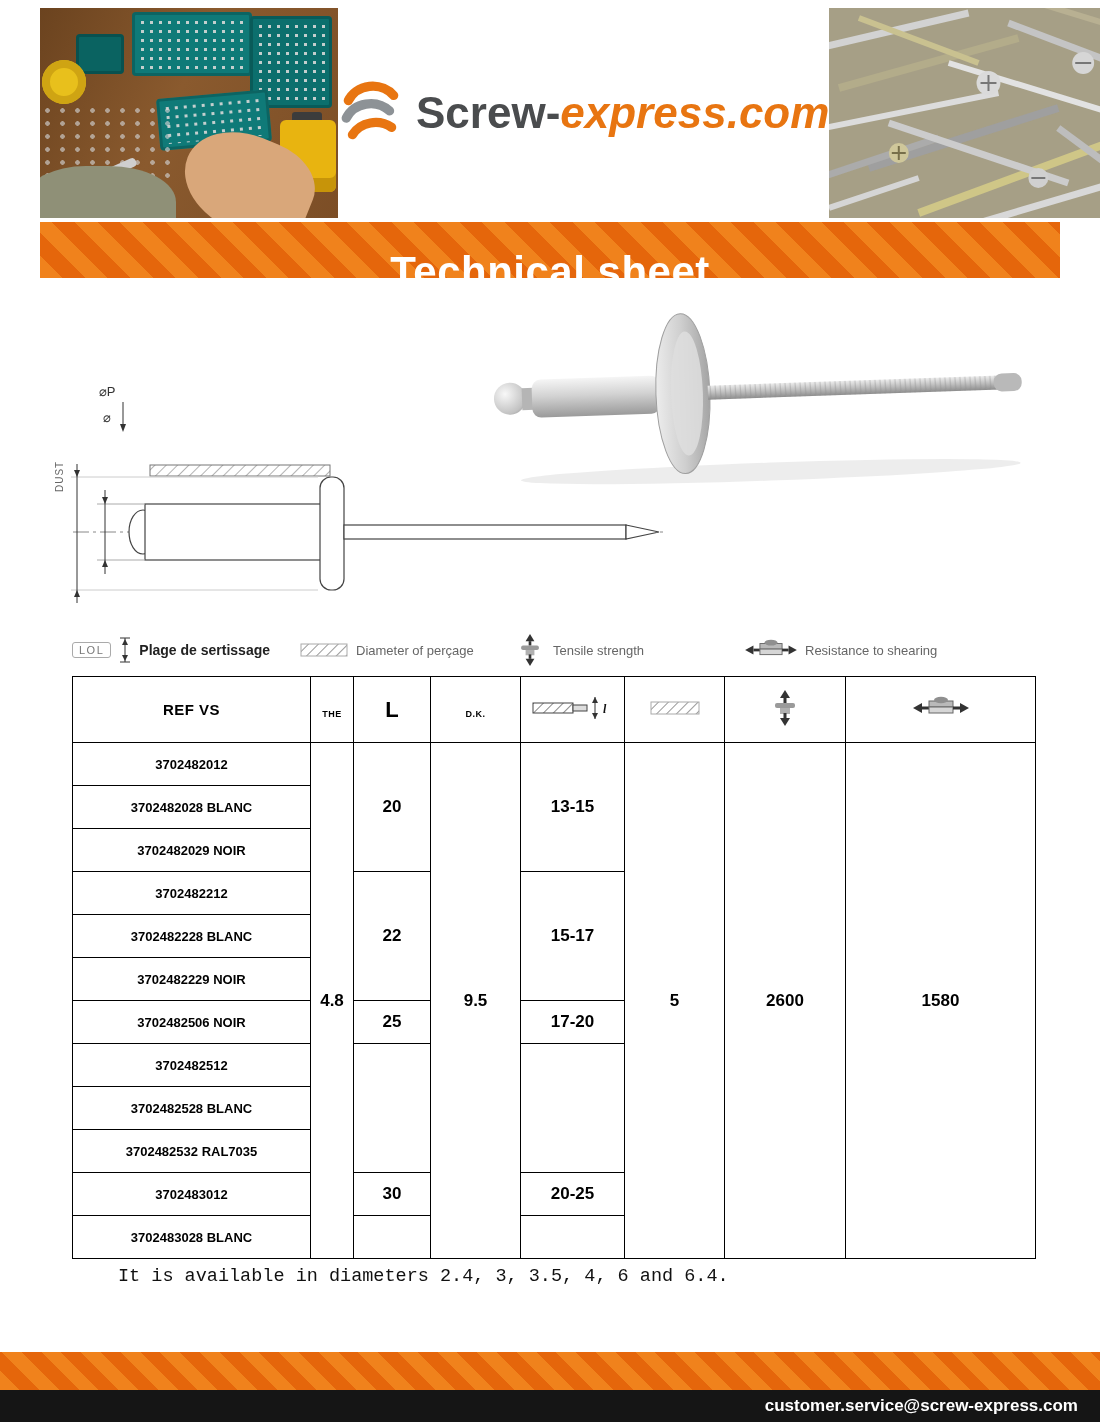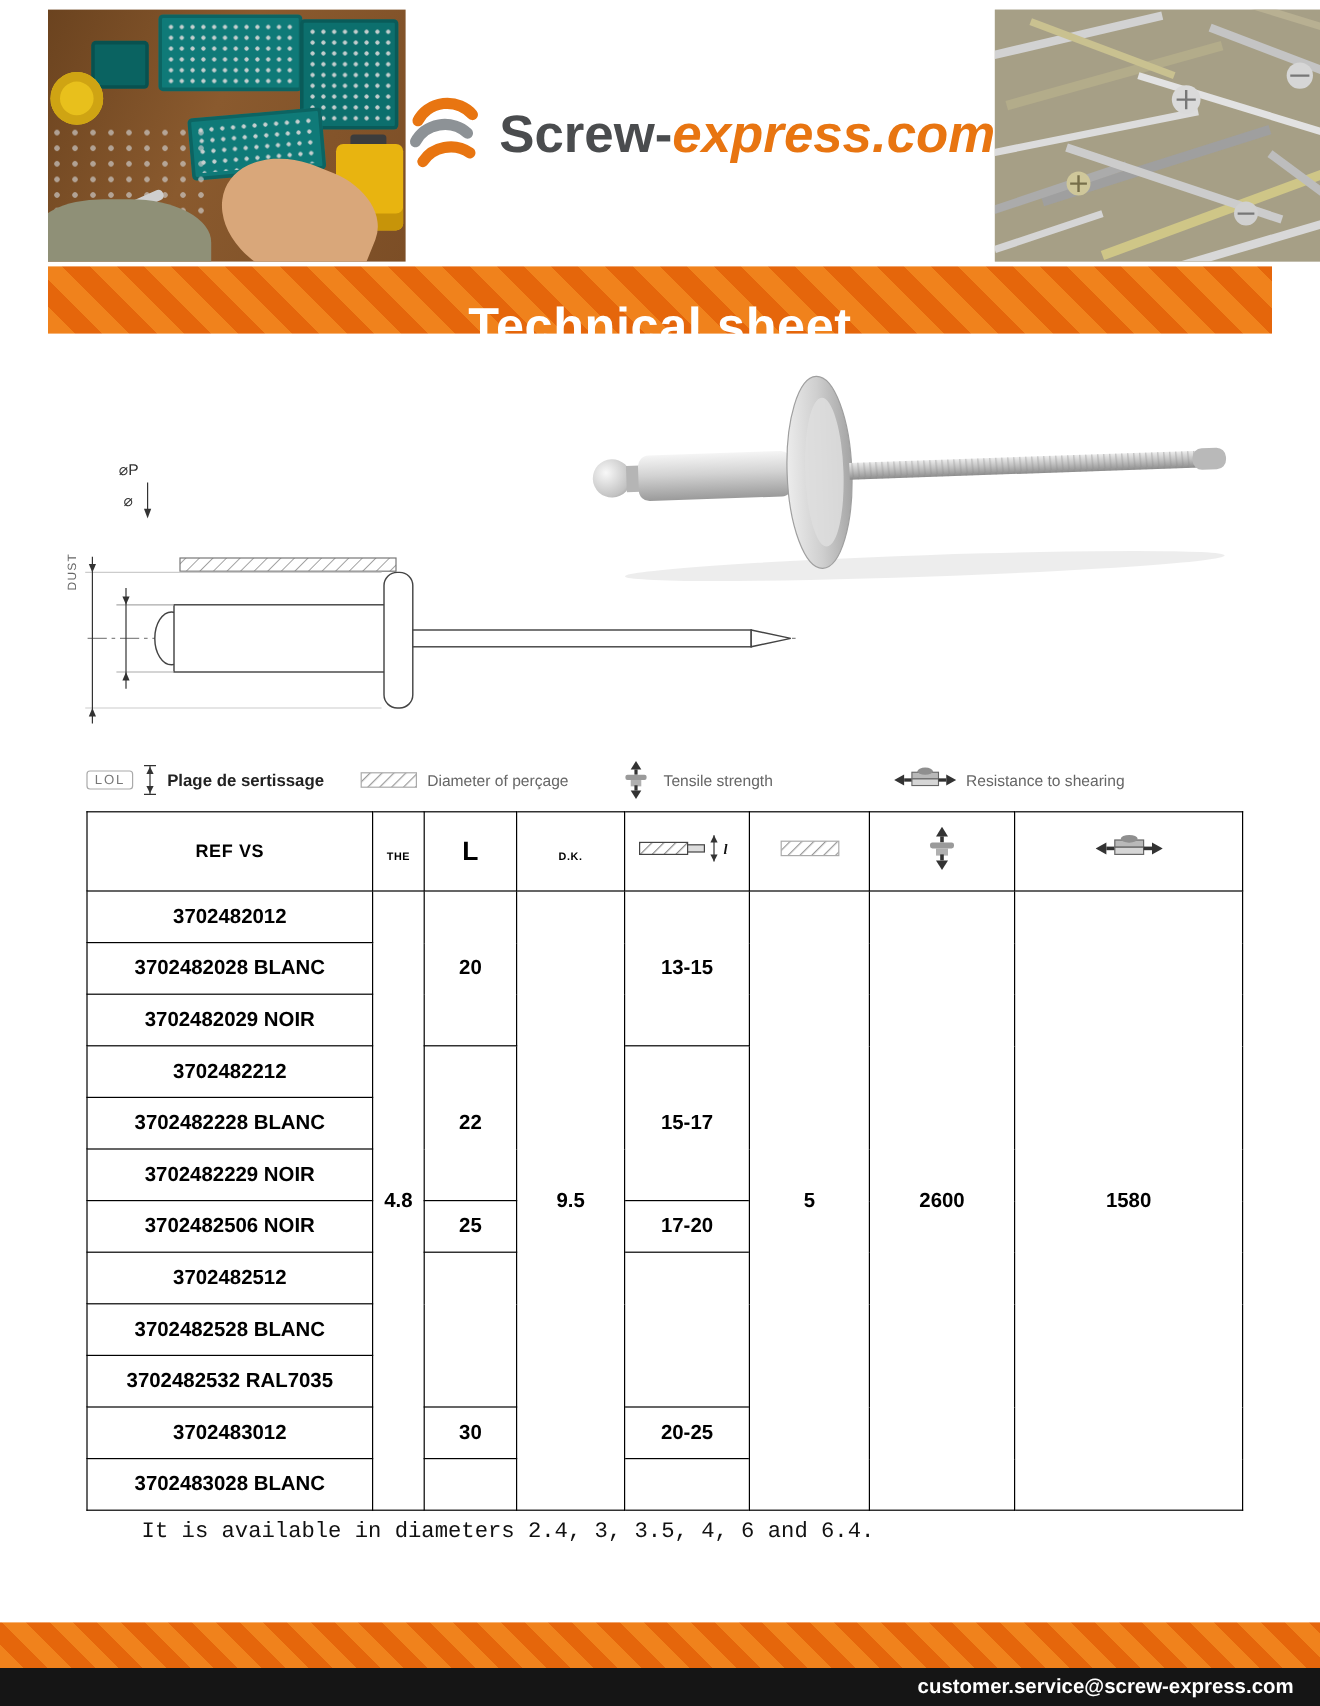--- a/index.html
+++ b/index.html
@@ -49,21 +49,21 @@
   .leg-label.strong { color: #222; font-weight: 700; font-size: 14px; }
 
   
   .spec-table { position: absolute; top: 676px; left: 72px; width: 963px; border-collapse: collapse; table-layout: fixed; }
   .spec-table th, .spec-table td { border: 1px solid #000; text-align: center; vertical-align: middle; color: #000; font-weight: 700; background: #fff; }
   .spec-table th { height: 66px; }
   .spec-table td { height: 43px; }
   .th-ref { font-size: 15px; letter-spacing: .5px; }
   .th-l { font-size: 22px; }
   .th-small { font-size: 9px; vertical-align: top; padding-top: 8px; letter-spacing: .5px; }
-  .ref-cell { font-size: 17px; margin-left: 16px; }
+  .ref-cell { font-size: 13px; margin-left: 16px; }
   .val { font-size: 17px; }
 
   .note { position: absolute; top: 1266px; left: 118px; font-size: 18.5px; color: #111; font-family: Liberation Mono, monospace; }
 
   
   .footer-stripes { position: absolute; top: 1352px; left: 0; width: 1100px; height: 38px;
     background: repeating-linear-gradient(45deg, #f0821c 0 14px, #e5660b 14px 28px); }
   .footer-bar { position: absolute; top: 1390px; left: 0; width: 1100px; height: 32px; background: #151515;
     display: flex; align-items: center; justify-content: flex-end; padding-right: 22px; }
   .footer-email { color: #fff; font-weight: 700; font-size: 17px; }

